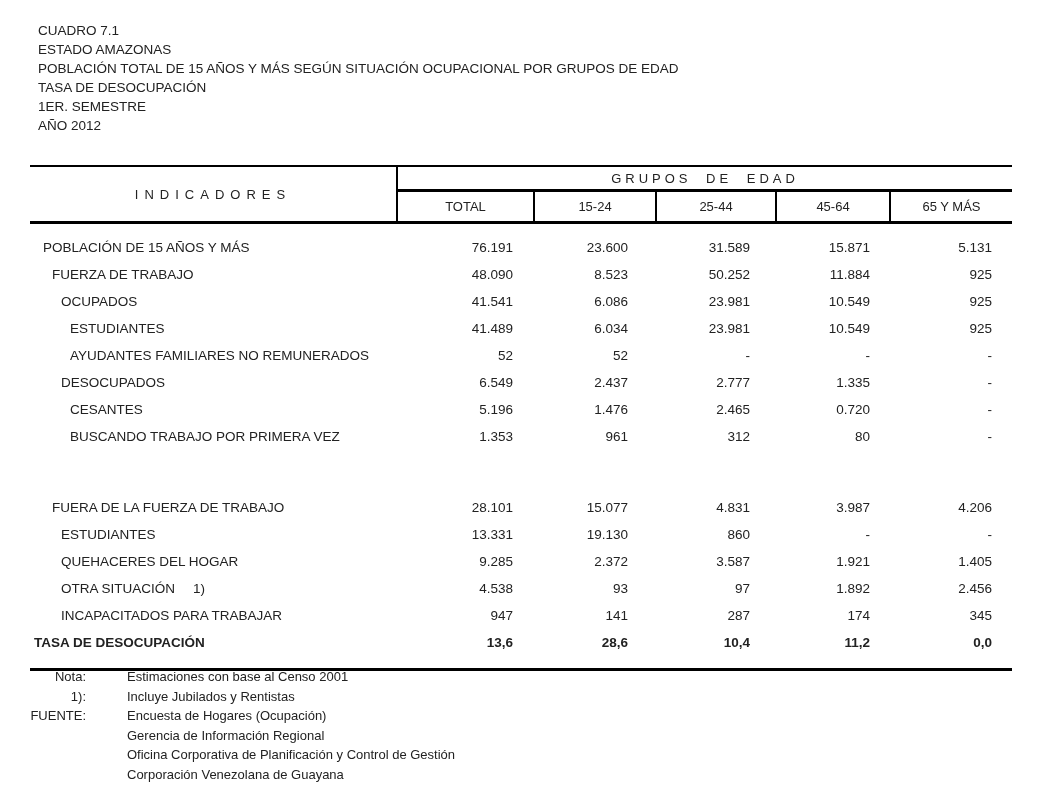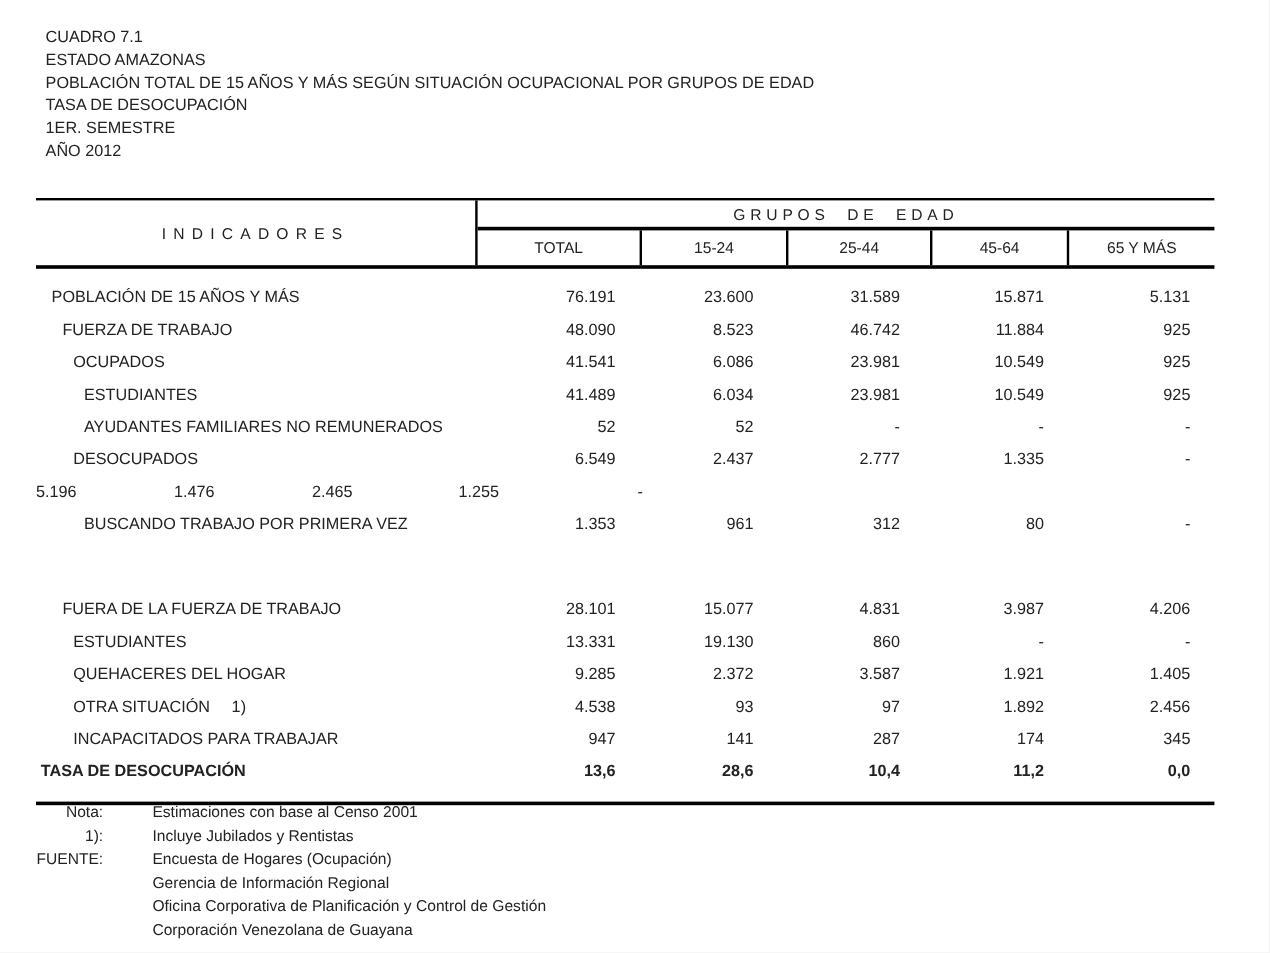--- a/index.html
+++ b/index.html
@@ -89,21 +89,21 @@
     <div class="cell">23.600</div>
     <div class="cell">31.589</div>
     <div class="cell">15.871</div>
     <div class="cell">5.131</div>
   </div>
 
   <div class="trow">
     <div class="row-label" style="padding-left: 22px;"><span class="lbl-text">FUERZA DE TRABAJO</span><span class="note-ref"></span></div>
     <div class="cell">48.090</div>
     <div class="cell">8.523</div>
-    <div class="cell">46.742</div>
+    <div class="cell">50.252</div>
     <div class="cell">11.884</div>
     <div class="cell">925</div>
   </div>
 
   <div class="trow">
     <div class="row-label" style="padding-left: 31px;"><span class="lbl-text">OCUPADOS</span><span class="note-ref"></span></div>
     <div class="cell">41.541</div>
     <div class="cell">6.086</div>
     <div class="cell">23.981</div>
     <div class="cell">10.549</div>
@@ -131,24 +131,25 @@
   <div class="trow">
     <div class="row-label" style="padding-left: 31px;"><span class="lbl-text">DESOCUPADOS</span><span class="note-ref"></span></div>
     <div class="cell">6.549</div>
     <div class="cell">2.437</div>
     <div class="cell">2.777</div>
     <div class="cell">1.335</div>
     <div class="cell">-</div>
   </div>
 
   <div class="trow">
+    <div class="row-label" style="padding-left: 40px;"><span class="lbl-text">CESANTES</span><span class="note-ref"></span></div>
     <div class="cell">5.196</div>
     <div class="cell">1.476</div>
     <div class="cell">2.465</div>
-    <div class="cell">1.255</div>
+    <div class="cell">0.720</div>
     <div class="cell">-</div>
   </div>
 
   <div class="trow">
     <div class="row-label" style="padding-left: 40px;"><span class="lbl-text">BUSCANDO TRABAJO POR PRIMERA VEZ</span><span class="note-ref"></span></div>
     <div class="cell">1.353</div>
     <div class="cell">961</div>
     <div class="cell">312</div>
     <div class="cell">80</div>
     <div class="cell">-</div>

